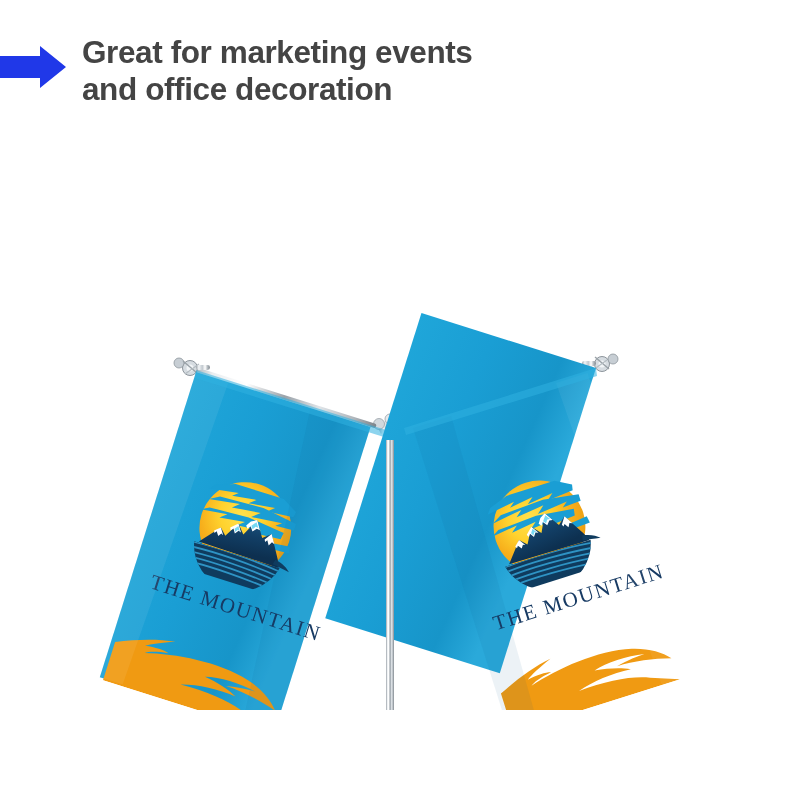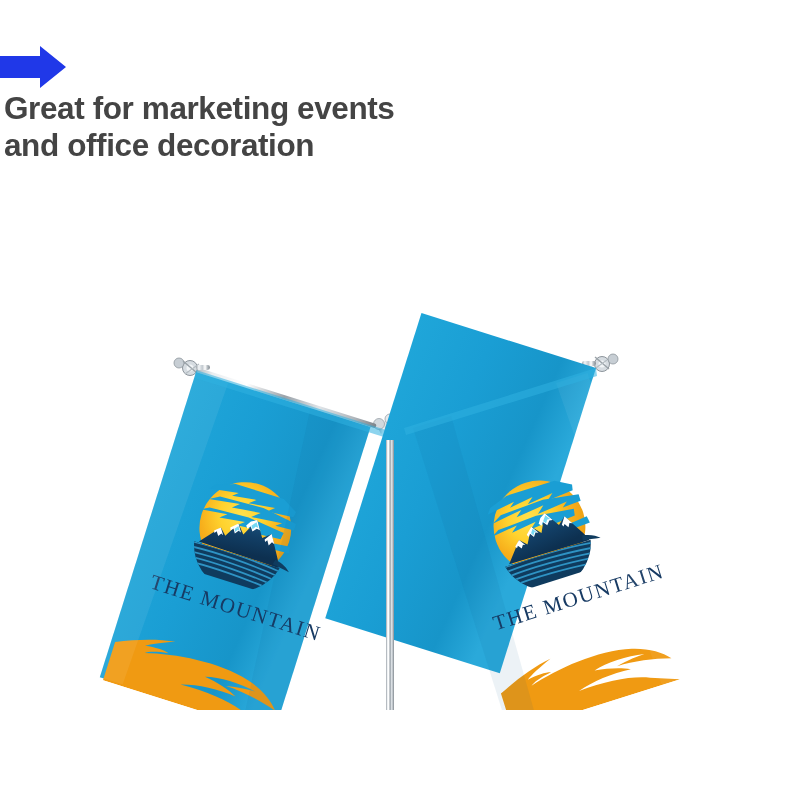--- a/index.html
+++ b/index.html
@@ -18,21 +18,20 @@
   }
 
   
   .headline-row {
     position: absolute;
     left: 0; top: 34px;
     width: 800px;
     display: flex;
     align-items: flex-start;
     gap: 0px;
-    flex-direction: column;
   }
   .arrow-wrap {
     width: 78px;
     height: 46px;
     position: relative;
     flex: 0 0 auto;
     margin-top: 10px;
   }
   .arrow-svg { display: block; }
   .headline-text {

